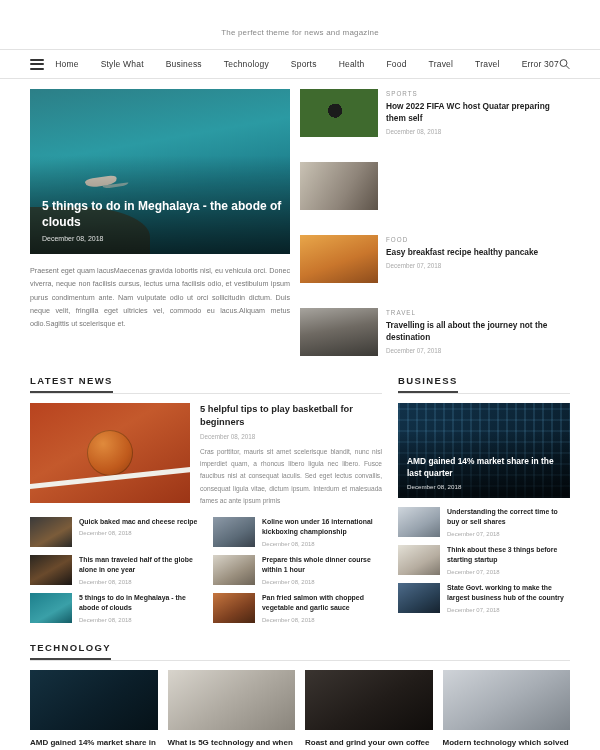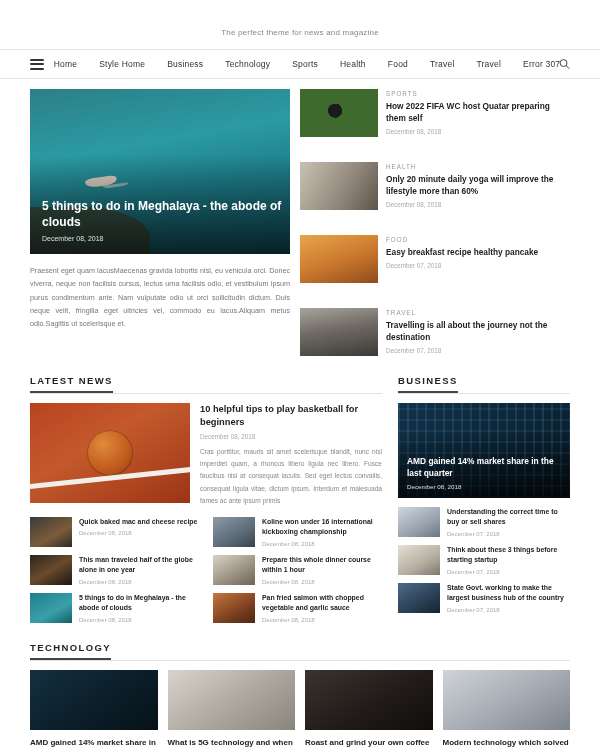--- a/index.html
+++ b/index.html
@@ -186,21 +186,21 @@
   </header>
 
   <nav class="navbar">
     <div class="hamburger">
       <span></span>
         <span></span>
         <span></span>
     </div>
     <div class="navmenu">
       <a href="#">Home</a>
-      <a href="#">Style Home</a>
+      <a href="#">Style What</a>
       <a href="#">Business</a>
       <a href="#">Technology</a>
       <a href="#">Sports</a>
       <a href="#">Health</a>
       <a href="#">Food</a>
       <a href="#">Travel</a>
       <a href="#">Travel</a>
       <a href="#">Error 307</a>
     </div>
     <div class="search-icon">
@@ -233,25 +233,20 @@
           <div class="side-thumb t-football"></div>
           <div class="side-body">
             <span class="cat">SPORTS</span>
             <h3>How 2022 FIFA WC host Quatar preparing them self</h3>
             <div class="date">December 08, 2018</div>
           </div>
         </article>
 
         <article class="side-item">
           <div class="side-thumb t-yoga"></div>
-          <div class="side-body">
-            <span class="cat">HEALTH</span>
-            <h3>Only 20 minute daily yoga will improve the lifestyle more than 60%</h3>
-            <div class="date">December 08, 2018</div>
-          </div>
         </article>
 
         <article class="side-item">
           <div class="side-thumb t-pancake"></div>
           <div class="side-body">
             <span class="cat">FOOD</span>
             <h3>Easy breakfast recipe healthy pancake</h3>
             <div class="date">December 07, 2018</div>
           </div>
         </article>
@@ -271,21 +266,21 @@
     <section class="mid-area">
 
       <div class="latest">
         <div class="sec-head">
           <h2>LATEST NEWS</h2>
         </div>
 
         <article class="feature">
           <div class="feature-img"></div>
           <div class="feature-body">
-            <h3>10 helpful tips to play basketball for beginners</h3>
+            <h3>5 helpful tips to play basketball for beginners</h3>
             <div class="date">December 08, 2018</div>
             <p>Cras porttitor, mauris sit amet scelerisque blandit, nunc nisl imperdiet quam, a rhoncus libero ligula nec libero. Fusce faucibus nisi at consequat iaculis. Sed eget lectus convallis, consequat ligula vitae, dictum ipsum. Interdum et malesuada fames ac ante ipsum primis</p>
           </div>
         </article>
 
         <div class="two-col">
           <div class="col">
             <article class="mini">
               <div class="mini-thumb m1"></div>
               <div>

